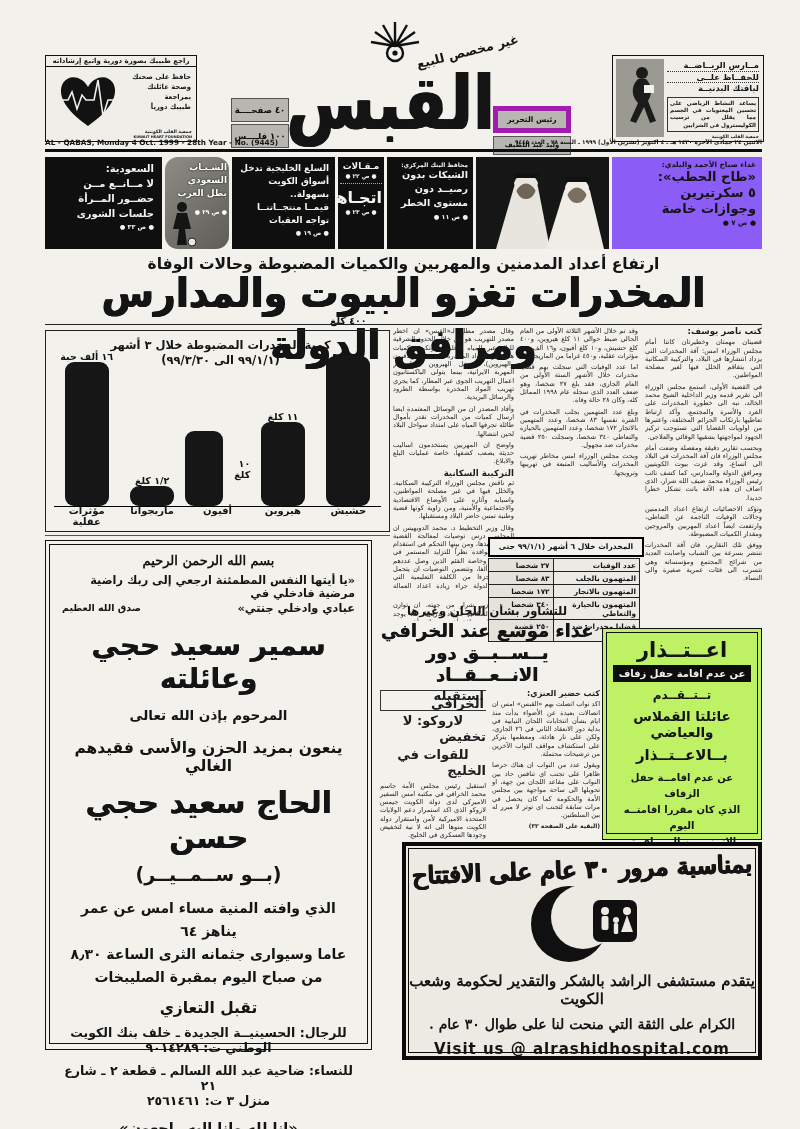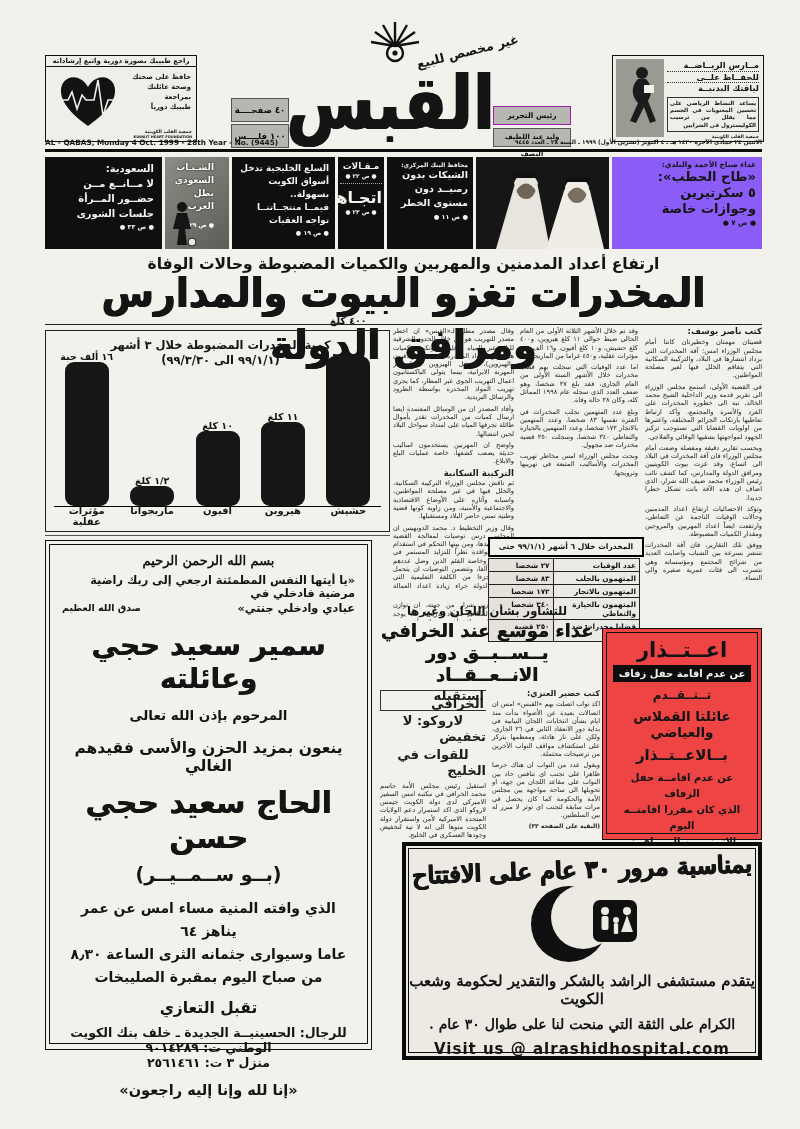--- a/index.html
+++ b/index.html
@@ -66,21 +66,21 @@
         <line x1="29" y1="26" x2="5" y2="22"></line>
           <line x1="29" y1="26" x2="53" y2="22"></line>
       </g>
       <circle cx="29" cy="33" r="8" fill="none" stroke="#111" stroke-width="2.4"></circle>
       <circle cx="29" cy="33" r="2.6" fill="#111"></circle>
     </svg>
     <div class="rtl b" style="font-size:64px;line-height:70px;transform:scaleY(1.18);letter-spacing:-2px;text-shadow:0.8px 0 #111,-0.8px 0 #111;">القبس</div>
   </div>
 
   <div class="abs" style="left:493px;top:106px;width:78px;height:40px;">
-    <div class="graybox rtl c b" style="height:17px;line-height:17px;font-size:7.5px;border:1px solid #a21caf;">رئيس التحرير</div>
+    <div class="graybox rtl c b" style="height:17px;line-height:17px;font-size:7.5px;border:5px solid #a21caf;">رئيس التحرير</div>
     <div class="graybox rtl c b" style="height:17px;line-height:17px;font-size:6.8px;border:1px solid #555;margin-top:3px;">وليد عبد اللطيف النصف</div>
   </div>
 
   <div class="abs adborder" style="left:612px;top:55px;width:150px;height:85px;">
     <svg class="abs" style="left:3px;top:3px;" width="48" height="78" viewBox="0 0 48 78">
       <rect width="48" height="78" fill="#9b9a92"></rect>
       <circle cx="26" cy="14" r="6" fill="#1b1b1b"></circle>
       <path d="M22 20 C14 28 16 38 22 44 L14 62 L20 64 L28 48 L34 64 L40 62 L32 42 C38 32 34 24 30 20 Z" fill="#1b1b1b"></path>
       <rect x="28" y="26" width="10" height="8" fill="#f0efe9"></rect>
     </svg>
@@ -135,21 +135,21 @@
     </div>
 
     <div class="panel" style="width:103px;padding:5px 6px;box-sizing:border-box;">
       <div class="b" style="font-size:8.8px;line-height:13px;">السلع الخليجية تدخل</div>
       <div class="b" style="font-size:8.8px;line-height:13px;">أسواق الكويت بسهولة..</div>
       <div class="b" style="font-size:8.8px;line-height:13px;">فيمــا منتجــاتنــا</div>
       <div class="b" style="font-size:8.8px;line-height:13px;">تواجه العقبات</div>
       <div style="font-size:6.2px;font-weight:700;margin-top:2px;">● ص ١٩ ●</div>
     </div>
 
-    <div style="width:64px;position:relative;background:linear-gradient(135deg,#8d8c85,#5d5c56);padding:4px 15px;box-sizing:border-box;color:#fff;">
+    <div style="width:64px;position:relative;background:linear-gradient(135deg,#8d8c85,#5d5c56);padding:4px 2px;box-sizing:border-box;color:#fff;border-radius:13px;">
       <svg class="abs" style="left:2px;bottom:2px;" width="30" height="48" viewBox="0 0 30 48">
         <circle cx="15" cy="8" r="5" fill="#151515"></circle>
         <path d="M10 14 L20 14 L24 30 L18 30 L20 46 L10 46 L12 30 L6 30 Z" fill="#151515"></path>
         <circle cx="25" cy="43" r="4" fill="#e9e8e2" stroke="#222"></circle>
       </svg>
       <div class="b" style="font-size:9px;line-height:13px;text-shadow:0 0 2px #000;">الشـبـاب</div>
       <div class="b" style="font-size:9px;line-height:13px;text-shadow:0 0 2px #000;">السعودي</div>
       <div class="b" style="font-size:9px;line-height:13px;text-shadow:0 0 2px #000;">بطل العرب</div>
       <div style="font-size:6px;font-weight:700;margin-top:8px;">● ص ٢٩ ●</div>
     </div>
@@ -174,21 +174,21 @@
     </div>
     <div class="abs rtl" style="left:8px;right:8px;bottom:24px;height:168px;display:flex;align-items:flex-end;border-bottom:1.6px solid #000;">
       <div style="width:20%;display:flex;flex-direction:column;align-items:center;justify-content:flex-end;gap:30px;">
         <div class="barlbl">٤٠٠ كلغ</div>
         <div class="bar" style="height: 150px; background: rgb(22, 22, 22);"></div>
       </div>
       <div style="width:20%;display:flex;flex-direction:column;align-items:center;justify-content:flex-end;">
         <div class="barlbl">١١ كلغ</div>
         <div class="bar" style="height: 84px; background: rgb(22, 22, 22);"></div>
       </div>
-      <div style="width:20%;display:flex;flex-direction:column;align-items:center;justify-content:flex-end;">
+      <div style="width:20%;display:flex;flex-direction:row;align-items:center;justify-content:flex-end;">
         <div class="barlbl">١٠ كلغ</div>
         <div class="bar" style="height: 75px; background: rgb(22, 22, 22);"></div>
       </div>
       <div style="width:20%;display:flex;flex-direction:column;align-items:center;justify-content:flex-end;">
         <div class="barlbl">١/٢ كلغ</div>
         <div class="bar" style="height: 20px; background: rgb(22, 22, 22);"></div>
       </div>
       <div style="width:20%;display:flex;flex-direction:column;align-items:center;justify-content:flex-end;">
         <div class="barlbl">١٦ ألف حبة</div>
         <div class="bar" style="height: 144px; background: rgb(22, 22, 22);"></div>
@@ -267,20 +267,21 @@
       <div class="b" style="font-size:13.5px;margin-top:12px;">المرحوم بإذن الله تعالى</div>
       <div class="b" style="font-size:15.5px;margin-top:16px;">ينعون بمزيد الحزن والأسى فقيدهم الغالي</div>
       <div class="b" style="font-size:30px;margin-top:10px;text-shadow:0.6px 0 #111;">الحاج سعيد حجي حسن</div>
       <div class="b" style="font-size:19px;margin-top:8px;">(بــو ســمــيــر)</div>
       <div class="b" style="font-size:14px;line-height:23px;margin-top:12px;">الذي وافته المنية مساء امس عن عمر يناهز ٦٤</div>
       <div class="b" style="font-size:14px;line-height:23px;">عاما وسيوارى جثمانه الثرى الساعة ٨٫٣٠</div>
       <div class="b" style="font-size:14px;line-height:23px;">من صباح اليوم بمقبرة الصليبخات</div>
       <div class="b" style="font-size:15.5px;margin-top:10px;">تقبل التعازي</div>
       <div class="b" style="font-size:12.5px;margin-top:8px;">للرجال: الحسينيــة الجديدة ـ خلف بنك الكويت</div>
       <div class="b" style="font-size:12.5px;">الوطني ت: ٩٠١٤٢٨٩</div>
+      <div class="b" style="font-size:12.5px;margin-top:8px;">للنساء: ضاحية عبد الله السالم ـ قطعة ٢ ـ شارع ٢١</div>
       <div class="b" style="font-size:12.5px;">منزل ٣ ت: ٢٥٦١٤٦١</div>
       <div class="b" style="font-size:14.5px;margin-top:12px;">«إنا لله وإنا إليه راجعون»</div>
     </div>
   </div>
 
   <div class="abs rtl" style="left:374px;top:604px;width:226px;height:236px;overflow:hidden;">
     <div class="c b" style="font-size:11.5px;">للتشاور بشأن اللجان وغيرها</div>
     <div class="c b" style="font-size:18px;line-height:22px;margin-top:2px;text-shadow:0.4px 0 #111;">غداء موسع عند الخرافي</div>
     <div class="c b" style="font-size:18px;line-height:22px;text-shadow:0.4px 0 #111;">يــســبــق دور الانــعــقــاد</div>
     <div style="display:flex;gap:6px;margin-top:4px;">
@@ -294,21 +295,21 @@
         <div class="b" style="font-size:13px;border:1px solid #333;border-right:none;display:inline-block;padding:1px 2px;">استقبله الخرافي</div>
         <div class="b c" style="font-size:13px;line-height:16px;margin:2px 0;">لاروكو: لا تخفيض</div>
         <div class="b c" style="font-size:13px;line-height:16px;margin-bottom:3px;">للقوات في الخليج</div>
         <p>استقبل رئيس مجلس الأمة جاسم محمد الخرافي في مكتبه امس السفير الاميركي لدى دولة الكويت جيمس لاروكو الذي اكد استمرار دعم الولايات المتحدة الاميركية لأمن واستقرار دولة الكويت منوها الى انه لا نية لتخفيض وجودها العسكري في الخليج.</p>
         <p>واطلع لاروكو رئيس مجلس الأمة على تصريحات وكيل وزارة الخارجية الاميركية خلال زيارته الاخيرة للمنطقة.</p>
         
       </div>
     </div>
   </div>
 
-  <div class="abs dbl-out" style="left:602px;top:628px;width:160px;height:212px;background:#ef4444;box-sizing:border-box;">
+  <div class="abs dbl-out" style="left:602px;top:628px;width:160px;height:212px;background:#bef264;box-sizing:border-box;">
     <div class="dbl-in rtl c" style="padding:5px 6px;box-sizing:border-box;">
       <div class="b" style="font-size:21px;">اعــتــذار</div>
       <div class="b" style="font-size:10px;background:#0d0d0d;color:#f3f2ed;padding:3px 2px;margin-top:3px;">عن عدم اقامة حفل زفاف</div>
       <div class="b" style="font-size:12px;margin-top:6px;">تــتــقــدم</div>
       <div class="b" style="font-size:13.5px;margin-top:6px;">عائلتا القملاس والعياضي</div>
       <div class="b" style="font-size:15px;margin-top:6px;">بــالاعــتــذار</div>
       <div class="b" style="font-size:10px;line-height:16px;margin-top:6px;">عن عدم اقامــة حفل الزفاف</div>
       <div class="b" style="font-size:10px;line-height:16px;">الذي كان مقررا اقامتــه اليوم</div>
       <div class="b" style="font-size:10px;line-height:16px;">الاثــنــيــن المــوافــق ١٩٩٩/١٠/٤</div>
       <div class="b" style="font-size:10px;line-height:16px;">بــســبــب وفــاة احــد الاقــارب</div>

